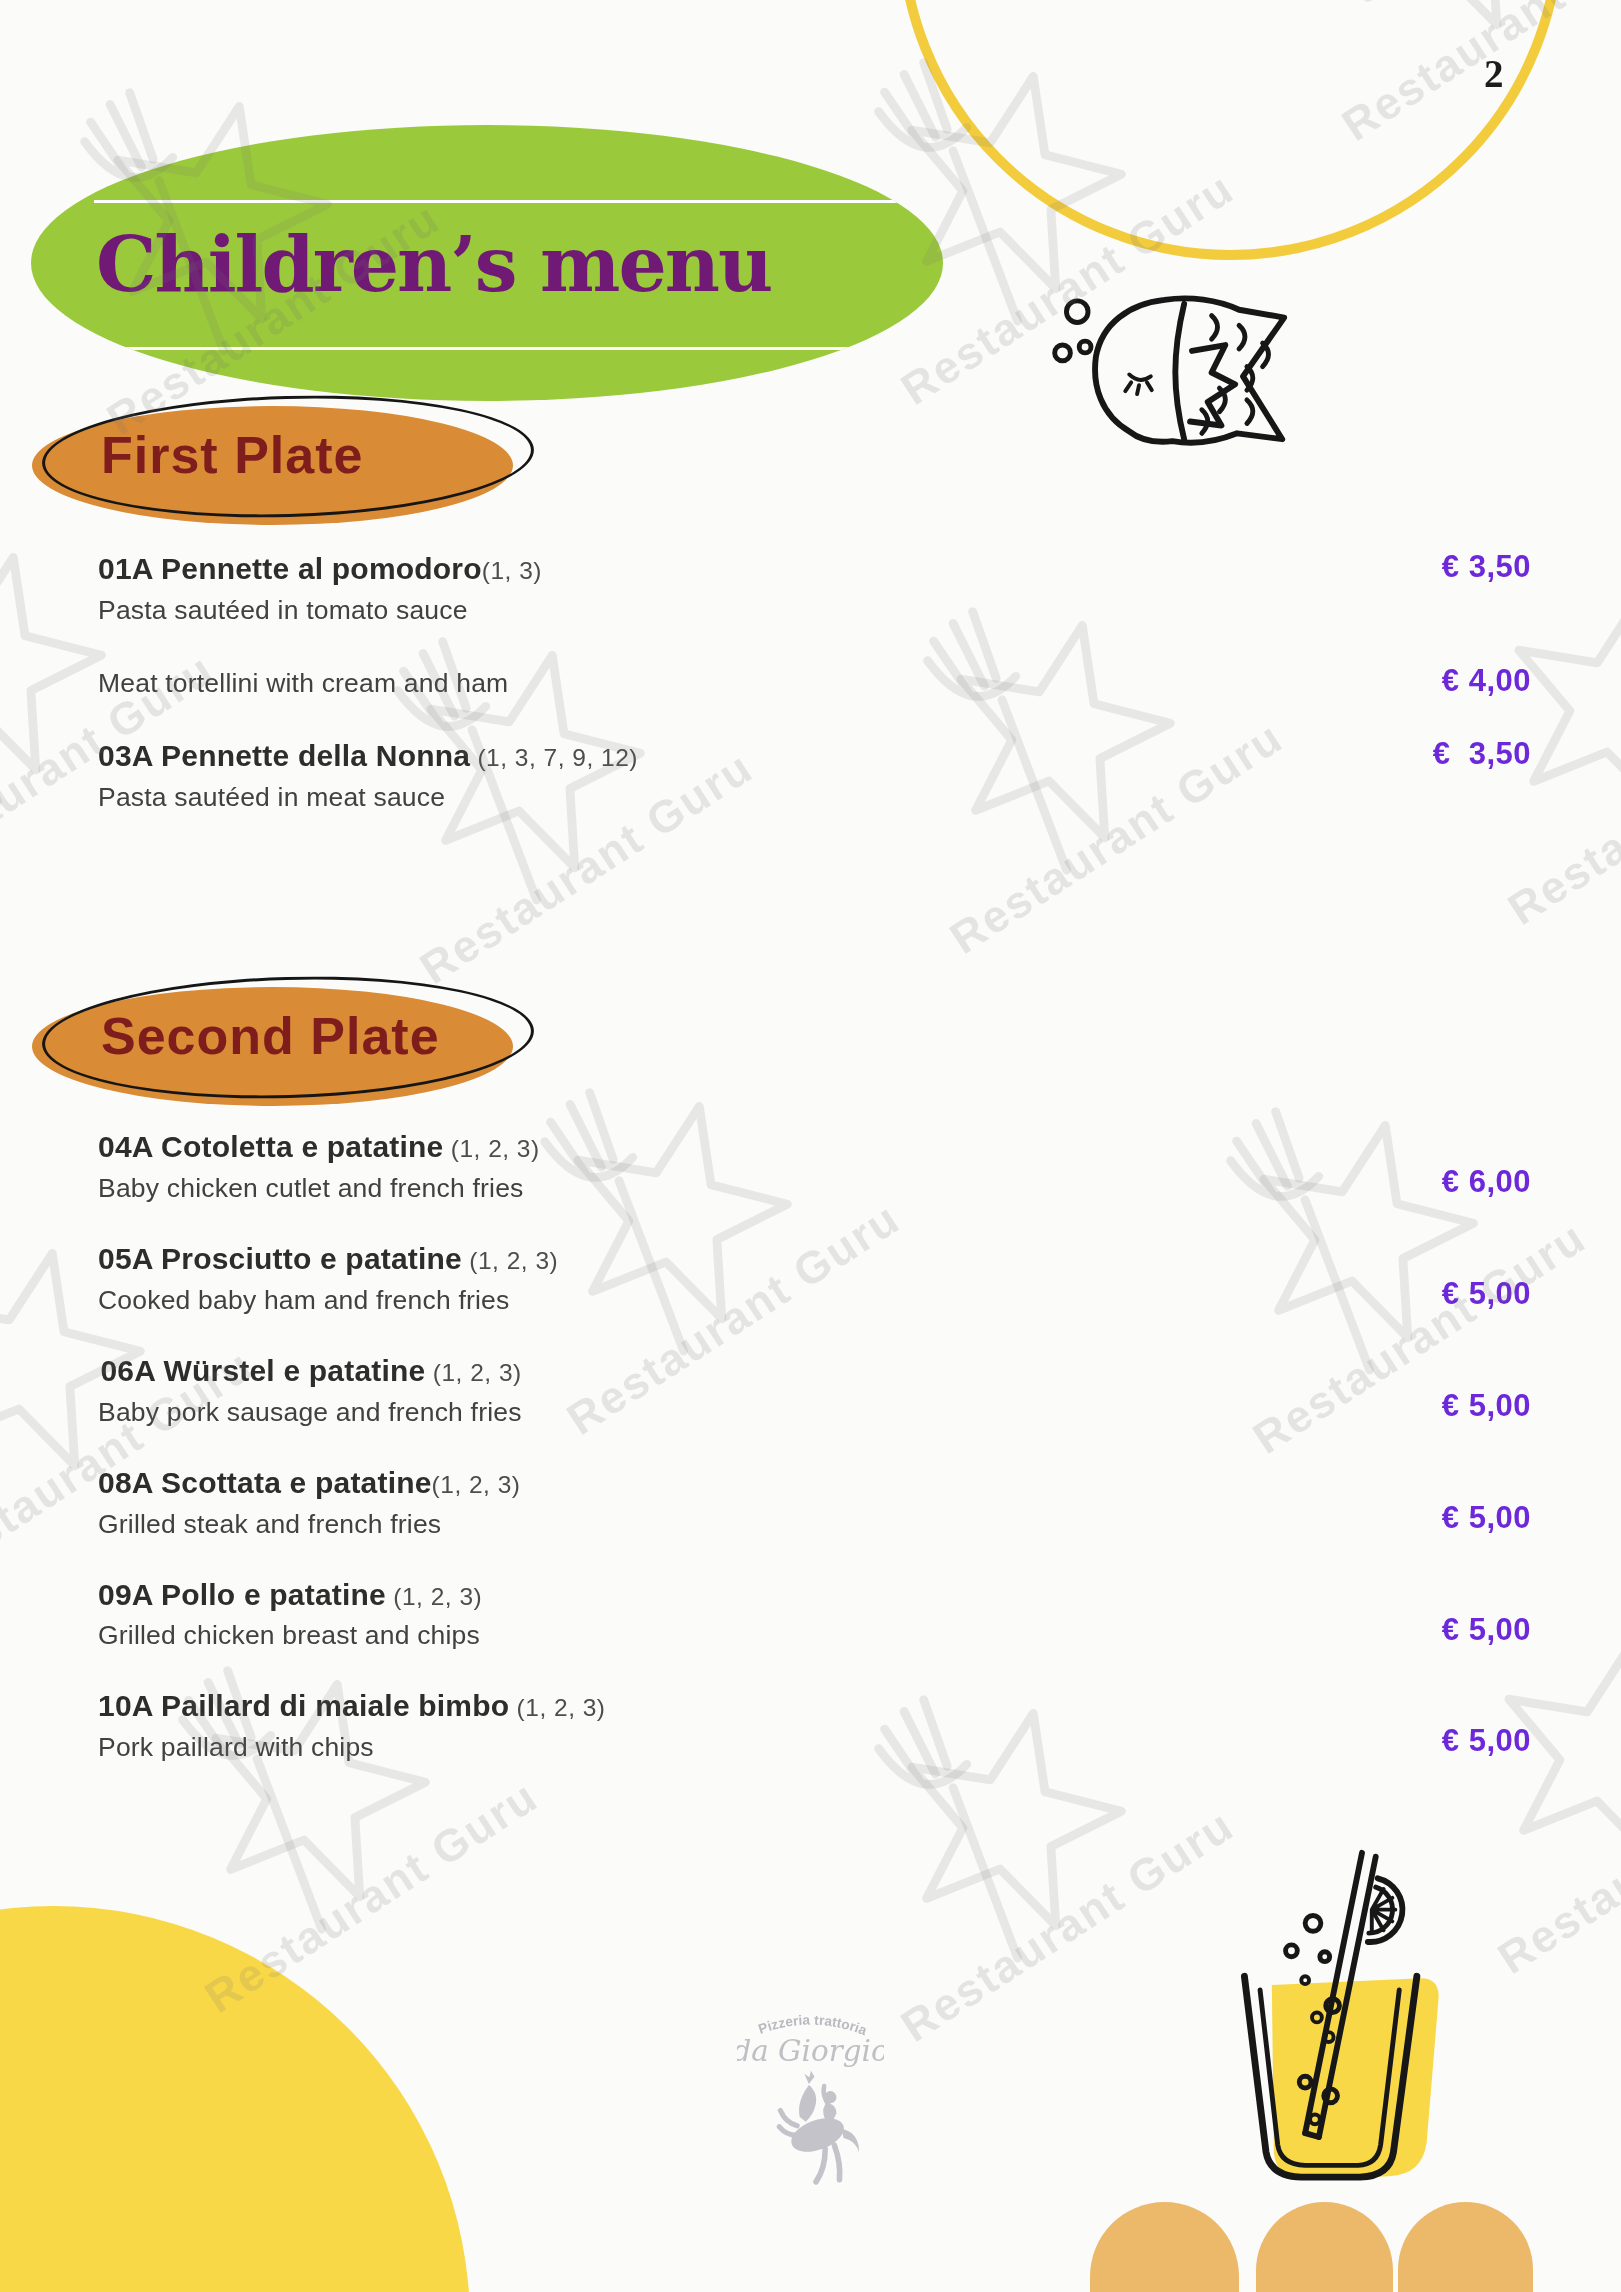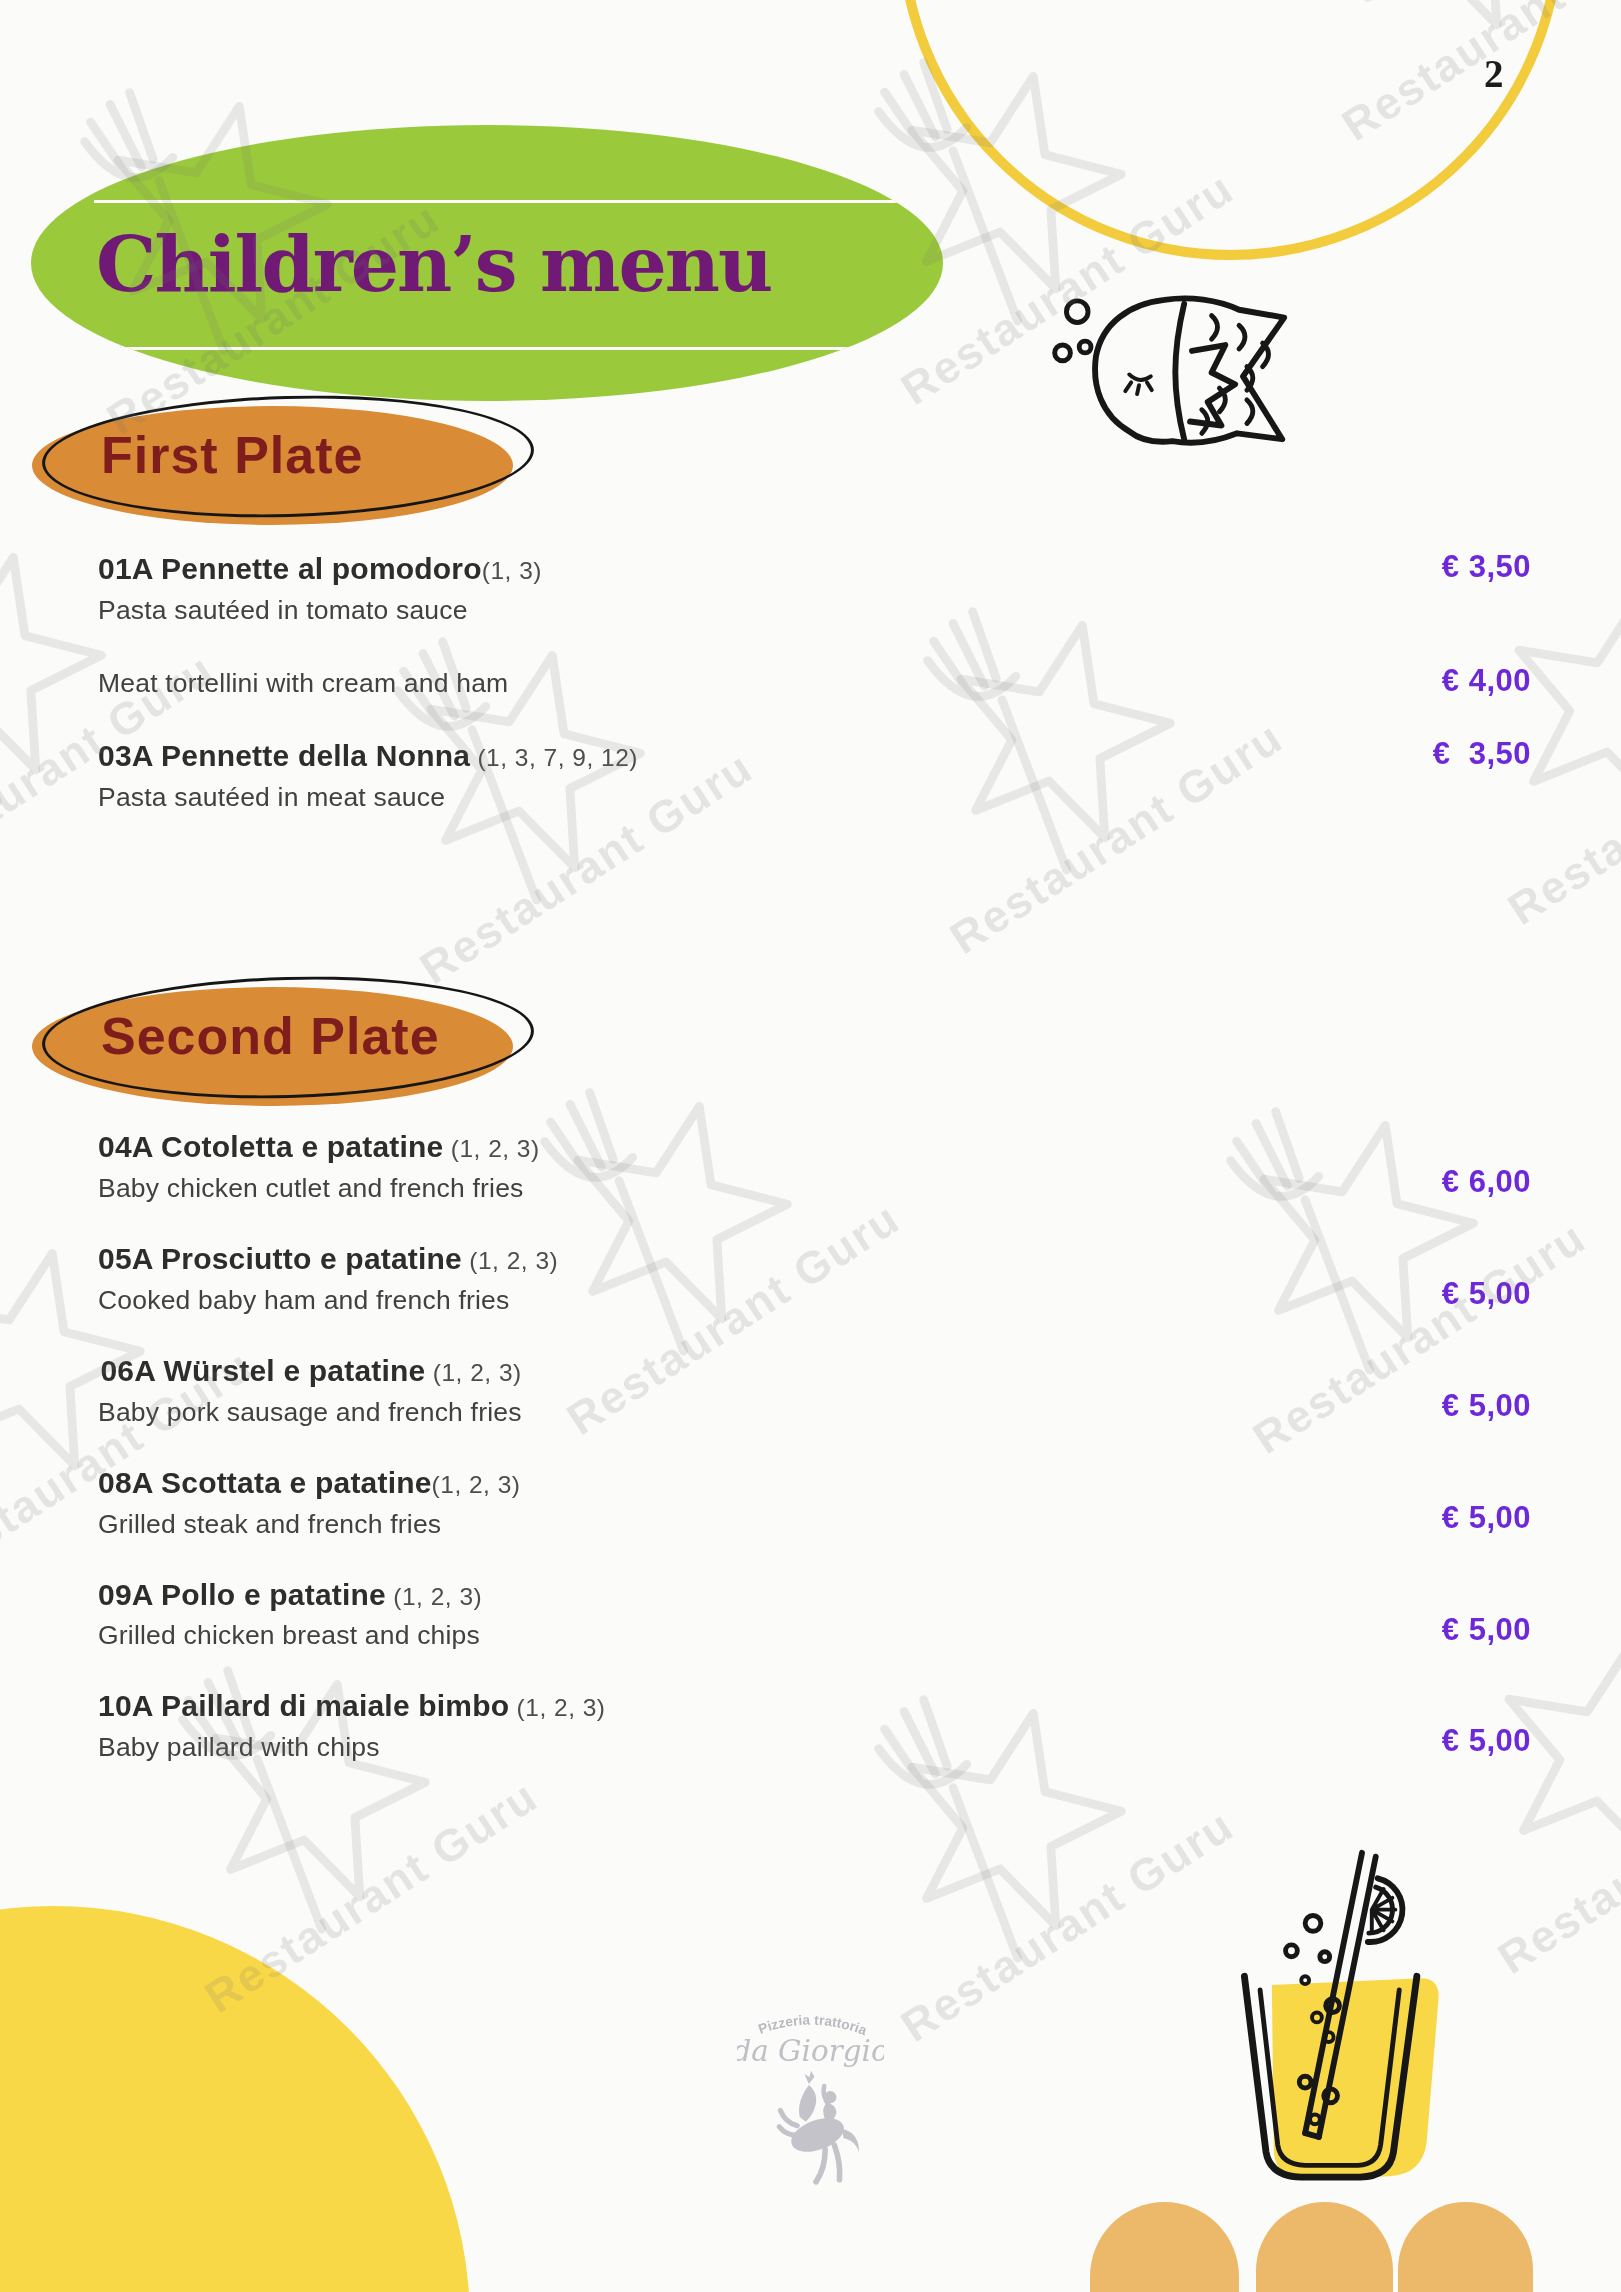--- a/index.html
+++ b/index.html
@@ -189,21 +189,21 @@
     <div class="row">
       <div class="item-text">
         <div class="item-title"><span>09A Pollo e patatine</span><span class="allergens"> (1, 2, 3)</span></div>
         <div class="item-desc">Grilled chicken breast and chips</div>
       </div>
       <div class="price">€ 5,00</div>
     </div>
     <div class="row">
       <div class="item-text">
         <div class="item-title"><span>10A Paillard di maiale bimbo</span><span class="allergens"> (1, 2, 3)</span></div>
-        <div class="item-desc">Baby paillard with chips</div>
+        <div class="item-desc">Pork paillard with chips</div>
       </div>
       <div class="price">€ 5,00</div>
     </div>
   </div>
 
   <div class="yellow-circle"></div>
   <div class="dome dome-1"></div>
   <div class="dome dome-2"></div>
   <div class="dome dome-3"></div>
 

